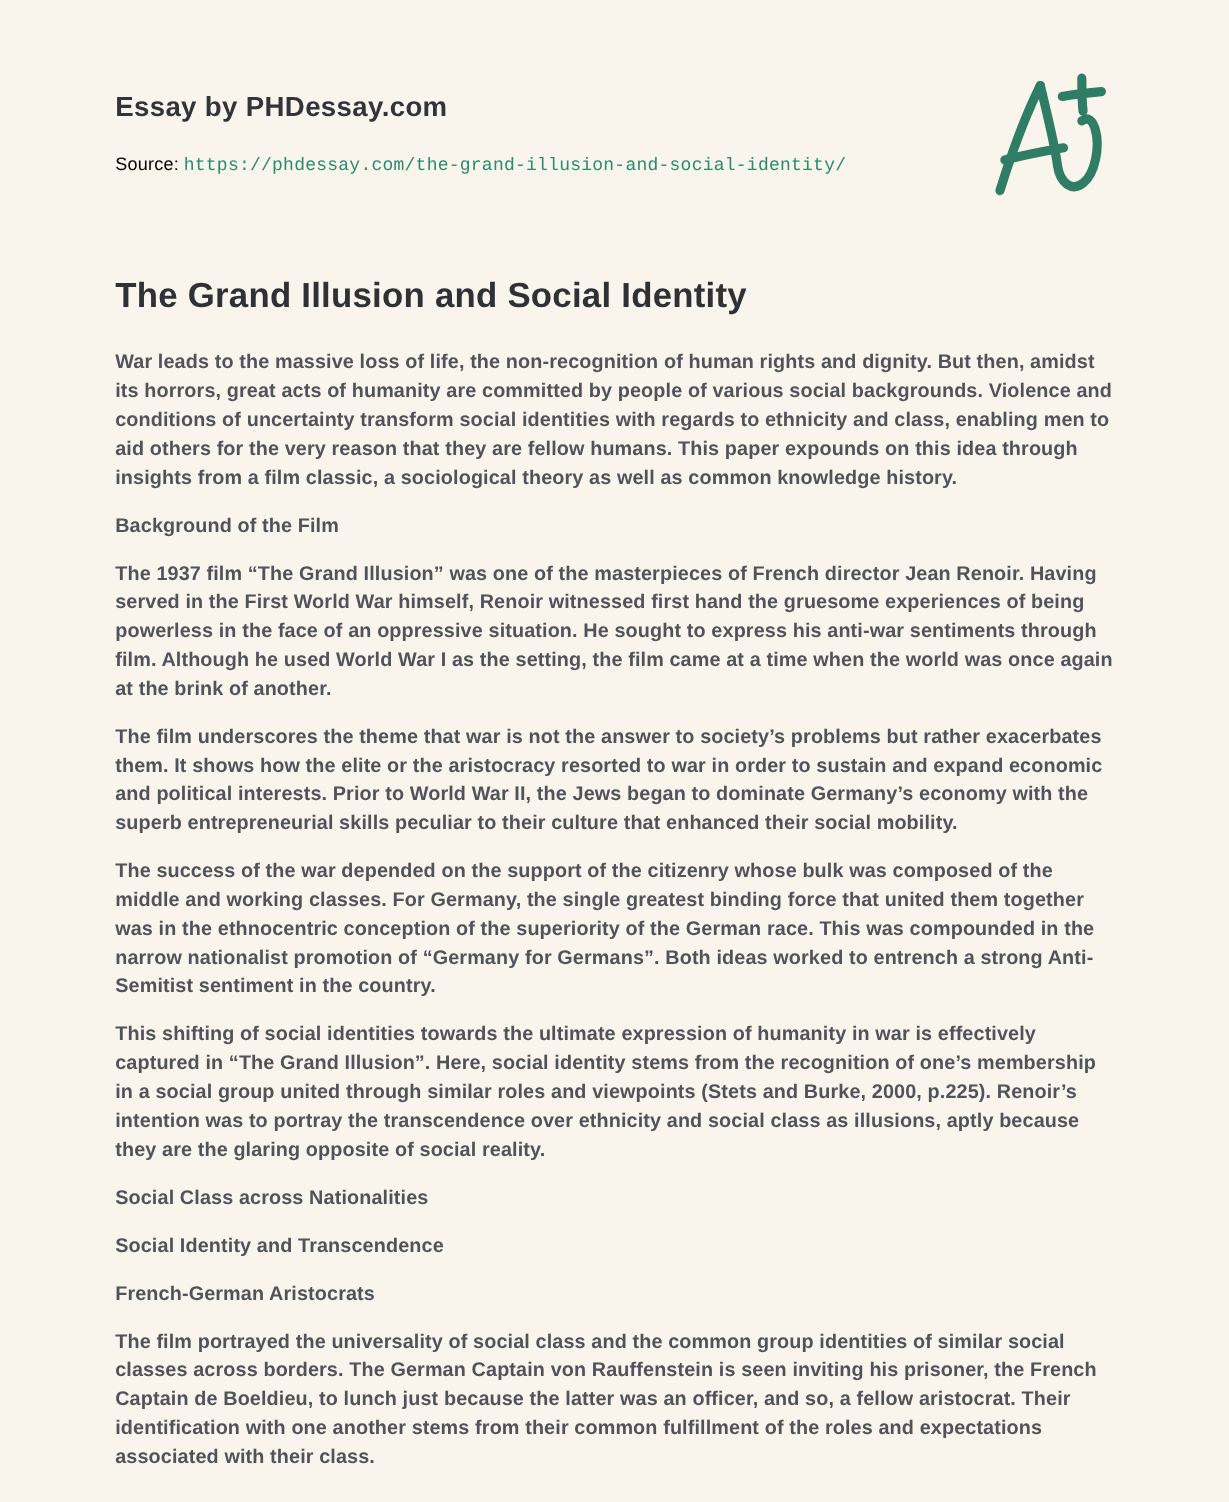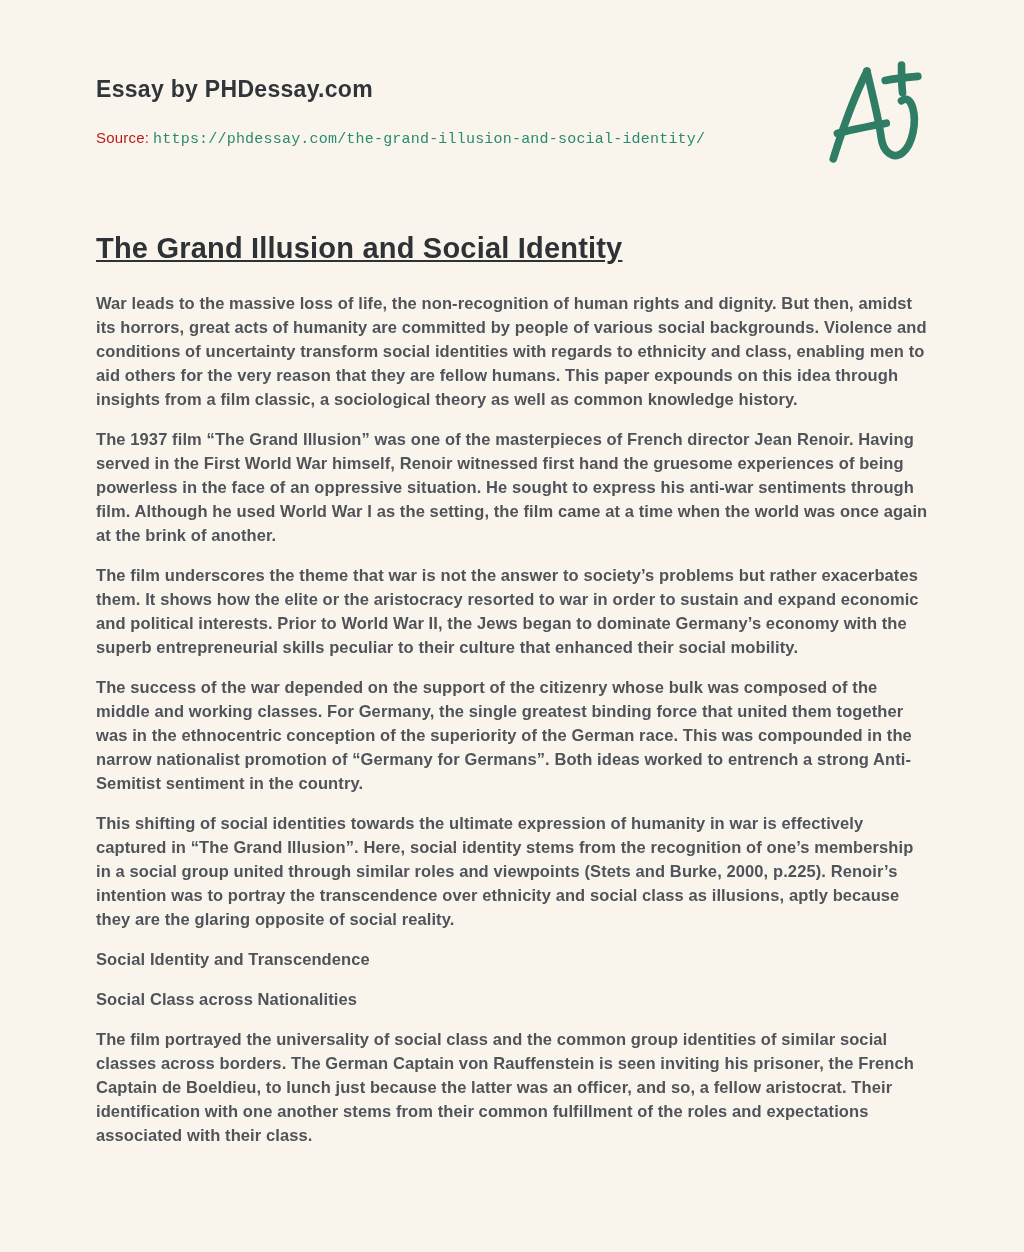--- a/index.html
+++ b/index.html
@@ -26,21 +26,21 @@
     font-weight: 700;
     color: #31353a;
     letter-spacing: 0.3px;
   }
   .source-line {
     margin-top: 26px;
     font-size: 15px;
     letter-spacing: 0.2px;
   }
   .source-label {
-    color: #b91c1c;
+    color: #000000;
     margin-right: 4px;
     text-align: right;
   }
   .source-link {
     color: #2a8a70;
     text-decoration: none;
     font-family: Liberation Mono, monospace;
   }
   .logo {
     position: absolute;
@@ -52,21 +52,20 @@
   .logo svg {
     width: 100%;
     height: 100%;
   }
   .article-title {
     margin: 84px 0 0 0;
     font-size: 29px;
     font-weight: 700;
     color: #2e3237;
     letter-spacing: 0.2px;
-    text-decoration: underline;
   }
   .article-body {
     margin-top: 26px;
   }
   .article-body p {
     margin: 0 0 16px 0;
     width: 833px;
     font-size: 16.5px;
     line-height: 24px;
     color: #50545a;
@@ -99,22 +98,24 @@
 
         <path d="M63,22 C73,20 84,19 95,18"></path>
       </g>
     </svg>
   </div>
 
   <h1 class="article-title">The Grand Illusion and Social Identity</h1>
 
   <div class="article-body" id="article-sections">
       <p>War leads to the massive loss of life, the non-recognition of human rights and dignity. But then, amidst its horrors, great acts of humanity are committed by people of various social backgrounds. Violence and conditions of uncertainty transform social identities with regards to ethnicity and class, enabling men to aid others for the very reason that they are fellow humans. This paper expounds on this idea through insights from a film classic, a sociological theory as well as common knowledge history.</p>
+      <p>Background of the Film</p>
       <p>The 1937 film “The Grand Illusion” was one of the masterpieces of French director Jean Renoir. Having served in the First World War himself, Renoir witnessed first hand the gruesome experiences of being powerless in the face of an oppressive situation. He sought to express his anti-war sentiments through film. Although he used World War I as the setting, the film came at a time when the world was once again at the brink of another.</p>
       <p>The film underscores the theme that war is not the answer to society’s problems but rather exacerbates them. It shows how the elite or the aristocracy resorted to war in order to sustain and expand economic and political interests. Prior to World War II, the Jews began to dominate Germany’s economy with the superb entrepreneurial skills peculiar to their culture that enhanced their social mobility.</p>
       <p>The success of the war depended on the support of the citizenry whose bulk was composed of the middle and working classes. For Germany, the single greatest binding force that united them together was in the ethnocentric conception of the superiority of the German race. This was compounded in the narrow nationalist promotion of “Germany for Germans”. Both ideas worked to entrench a strong Anti-Semitist sentiment in the country.</p>
       <p>This shifting of social identities towards the ultimate expression of humanity in war is effectively captured in “The Grand Illusion”. Here, social identity stems from the recognition of one’s membership in a social group united through similar roles and viewpoints (Stets and Burke, 2000, p.225). Renoir’s intention was to portray the transcendence over ethnicity and social class as illusions, aptly because they are the glaring opposite of social reality.</p>
+      <p>Social Class across Nationalities</p>
       <p>Social Identity and Transcendence</p>
-      <p>Social Class across Nationalities</p>
+      <p>French-German Aristocrats</p>
       <p>The film portrayed the universality of social class and the common group identities of similar social classes across borders. The German Captain von Rauffenstein is seen inviting his prisoner, the French Captain de Boeldieu, to lunch just because the latter was an officer, and so, a fellow aristocrat. Their identification with one another stems from their common fulfillment of the roles and expectations associated with their class.</p>
     </div>
 
 </div>
 
 </body></html>

